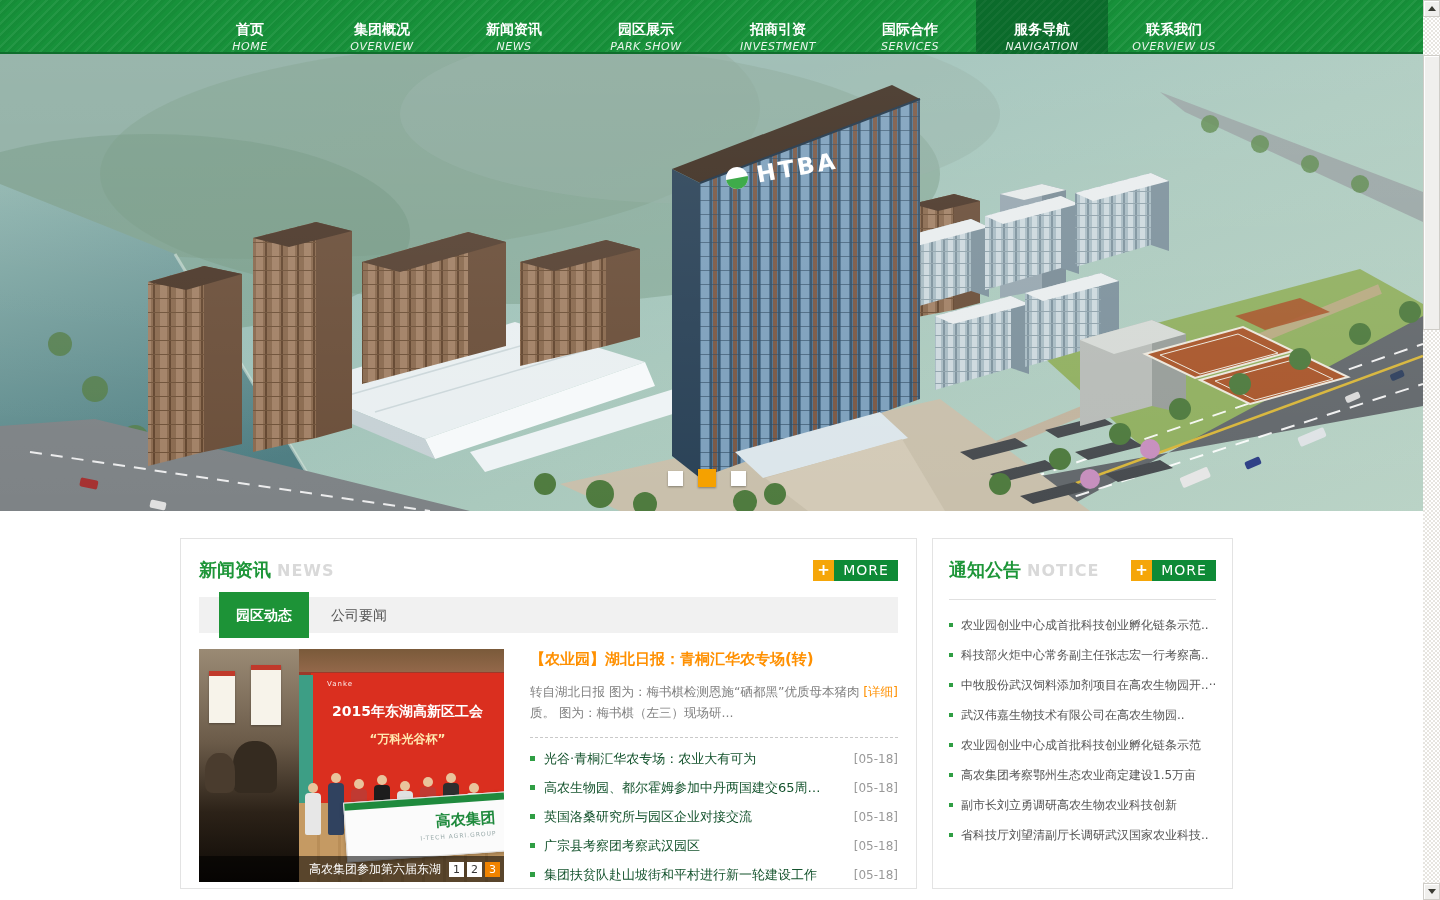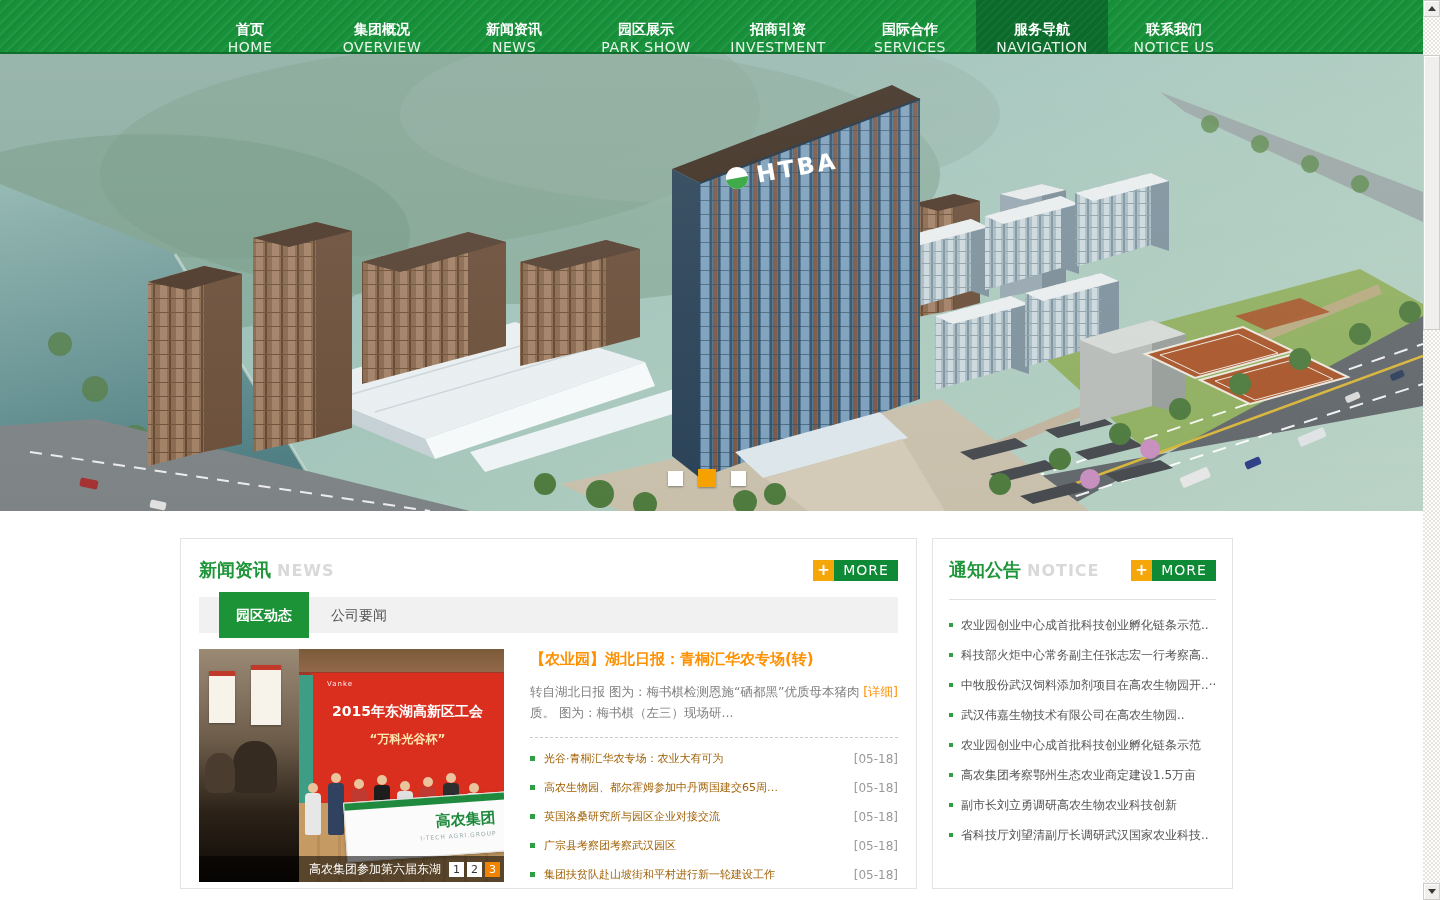--- a/index.html
+++ b/index.html
@@ -10,21 +10,21 @@
   
   .nav { position:absolute; top:0; left:0; width:1423px; height:54px;
     background:#17913a;
     background-image:repeating-linear-gradient(135deg, rgba(255,255,255,.055) 0 2px, rgba(0,0,0,.03) 2px 5px, transparent 5px 8px);
     border-bottom:2px solid #0f6e2c; }
   .nav-items { position:absolute; left:184px; top:0; height:54px; display:flex; }
   .nav-item { width:132px; height:54px; text-align:center; padding-top:8px; cursor:pointer; }
   .nav-item.active { background:#0b6b2b;
     background-image:repeating-linear-gradient(135deg, rgba(255,255,255,.04) 0 2px, transparent 2px 6px); }
   .nav-zh { display:block; color:#fff; font-size:14px; font-weight:bold; line-height:20px;margin-top:11px; }
-  .nav-en { display:block; color:#eaf5ec; font-size:14px; letter-spacing:.5px; line-height:16px; }
+  .nav-en { display:block; color:#eaf5ec; font-size:11px; letter-spacing:.5px; line-height:16px;font-style:italic; }
 
   
   .hero { position:absolute; top:54px; left:0; width:1423px; height:457px; overflow:hidden;
     background:linear-gradient(155deg,#96bbbd 0%,#9cc0b8 35%,#aac9bd 60%,#bad3c6 100%); }
   .hero svg { position:absolute; left:0; top:0; }
   .dots { position:absolute; left:668px; top:415px; display:flex; align-items:center; }
   .dot { width:15px; height:15px; background:#fff; margin-right:15px; box-shadow:0 1px 2px rgba(0,0,0,.35); cursor:pointer; }
   .dot.active { width:18px; height:18px; background:#f5a100; }
 
   
@@ -96,21 +96,21 @@
   .pg.active { background:#f08300; color:#fff; }
 
   .news-right { flex:1; padding-left:26px; min-width:0; }
   .feat-title { color:#ff9000; font-size:15px; font-weight:bold; line-height:20px; }
   .feat-ex { margin-top:12px; color:#808080; font-size:12.5px; line-height:21px; }
   .detail-link { color:#ff9000; float:right; cursor:pointer; }
   .dash { border-bottom:1px dashed #c9c9c9; margin:14px 0 6px 0; }
   .nlist { }
   .nrow { display:flex; align-items:center; height:29px; cursor:pointer; }
   .bullet { width:5px; height:5px; background:#2f9e44; margin-right:9px; flex:none; }
-  .ntitle { color:#a16207; font-size:11px; white-space:nowrap; overflow:hidden; text-overflow:ellipsis; }
+  .ntitle { color:#14532d; font-size:13px; white-space:nowrap; overflow:hidden; text-overflow:ellipsis; }
   .ndate { margin-left:auto; color:#999; font-size:12px; padding-left:10px; flex:none; }
 
   
   .notice-div { border-bottom:1px solid #e0e0e0; margin-top:14px; }
   .notice-list { margin-top:10px; }
   .orow { display:flex; align-items:center; height:30px; cursor:pointer; }
   .obullet { width:4px; height:4px; background:#2f9e44; margin-right:8px; flex:none; }
   .otitle { color:#555; font-size:12px; white-space:nowrap; overflow:hidden; }
 
   
@@ -159,21 +159,21 @@
       <div class="nav-item">
         <span class="nav-zh">国际合作</span>
         <span class="nav-en">SERVICES</span>
       </div>
       <div class="nav-item active">
         <span class="nav-zh">服务导航</span>
         <span class="nav-en">NAVIGATION</span>
       </div>
       <div class="nav-item">
         <span class="nav-zh">联系我们</span>
-        <span class="nav-en">NOTICE US</span>
+        <span class="nav-en">OVERVIEW US</span>
       </div>
     </div>
   </div>
 
   <div class="hero">
     <svg width="1423" height="457" viewBox="0 0 1423 457">
       <defs>
         <linearGradient id="riverG" x1="0" y1="0" x2="0.3" y2="1">
           <stop offset="0" stop-color="#8db3ad"></stop>
             <stop offset="1" stop-color="#4e7d82"></stop>

